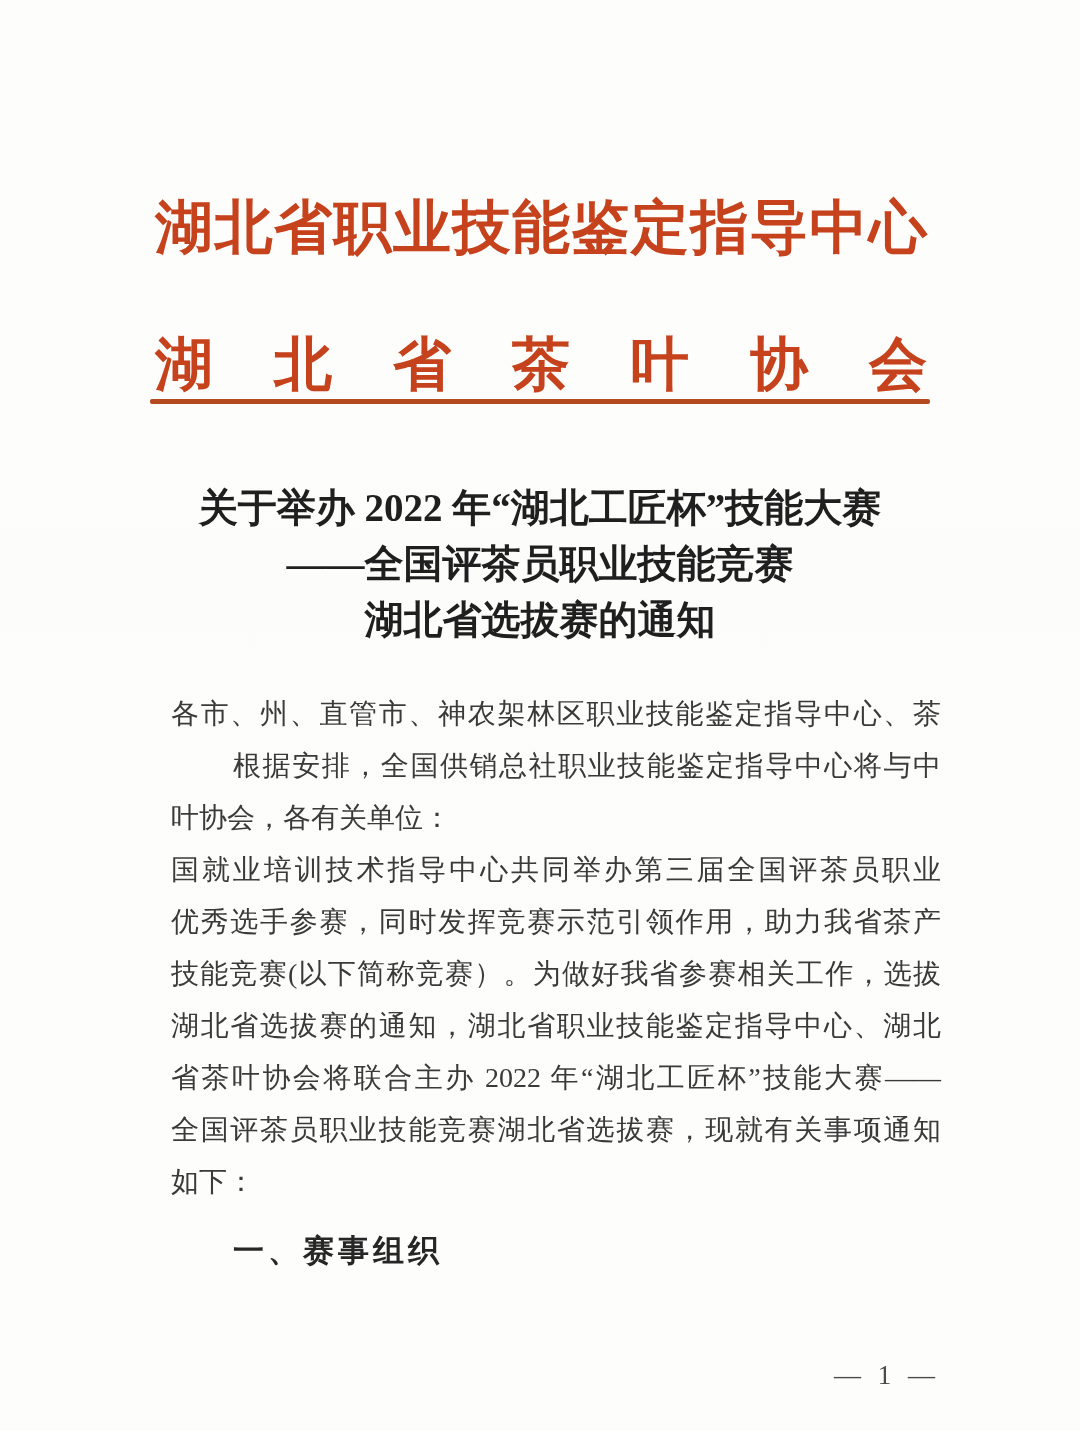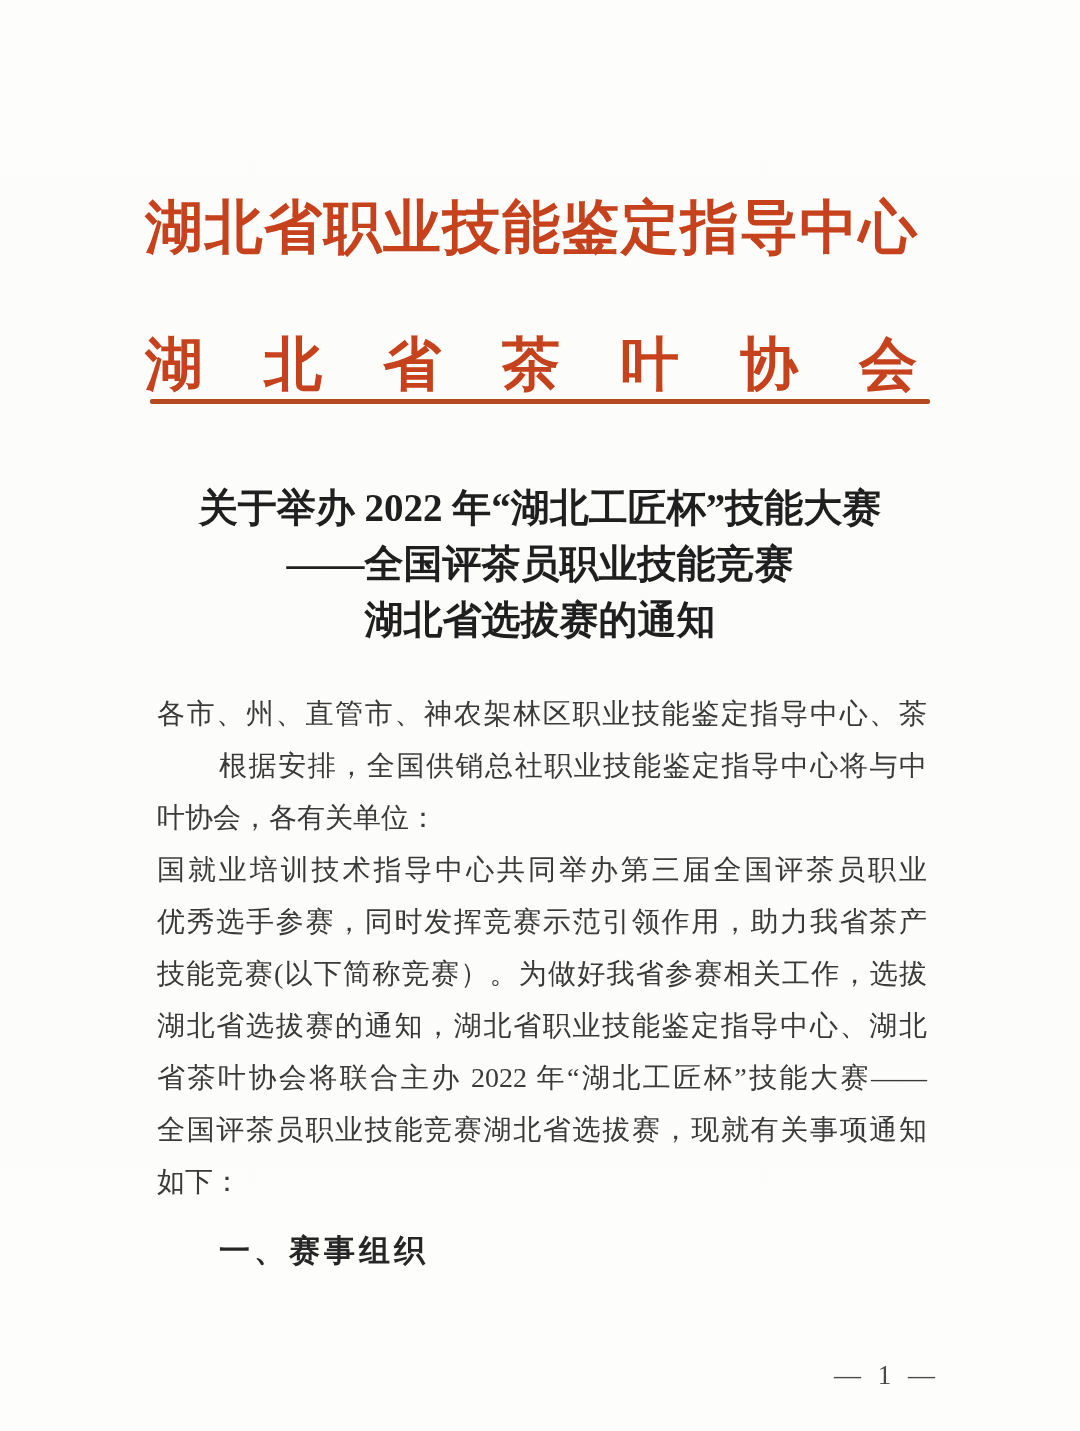--- a/index.html
+++ b/index.html
@@ -14,21 +14,21 @@
     height: 1431px;
     margin: 0 auto;
     background: linear-gradient(180deg, #fdfdfc 0%, #fcfcfb 40%, #fdfdfc 100%);
     overflow: hidden;
     font-family: "Liberation Serif", "DejaVu Serif", serif;
   }
 
   
   .letterhead-line {
     position: absolute;
-    left: 145px;
+    left: 155px;
     width: 772px;
     color: var(--accent, #c5421c);
     font-weight: 700;
     font-size: 58px;
     line-height: 80px;
     text-align: justify;
     text-align-last: justify;
     white-space: nowrap;
     letter-spacing: 0;
   }
@@ -54,21 +54,21 @@
     color: #1f1f1f;
     font-weight: 700;
     font-size: 39px;
     line-height: 56px;
   }
 
   
   .doc-body {
     position: absolute;
     top: 688px;
-    left: 157px;
+    left: 171px;
     width: 770px;
     color: #3a3a3a;
     font-size: 28px;
     line-height: 52px;
   }
   .bline {
     min-height: 52px;
   }
   .bline.st {              
     text-align: justify;

